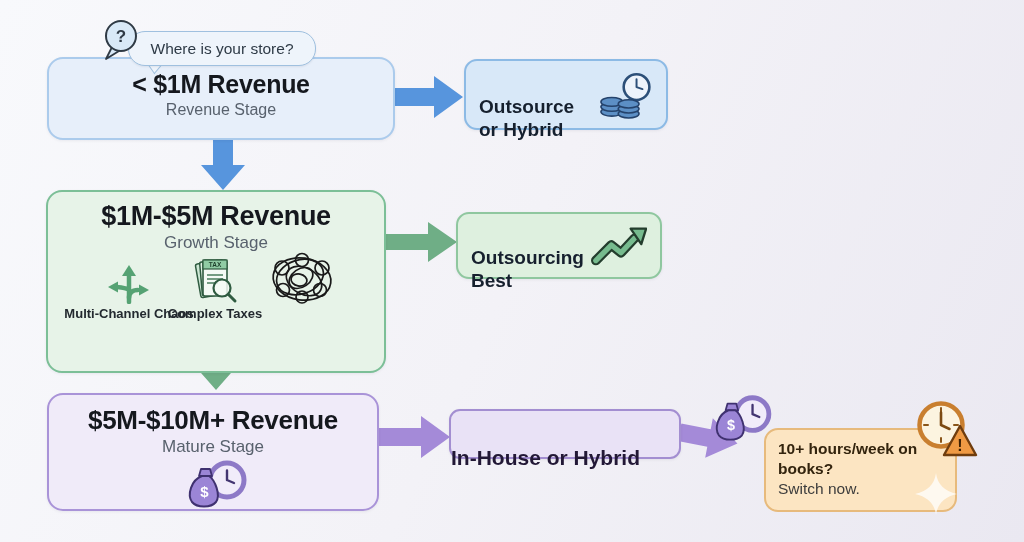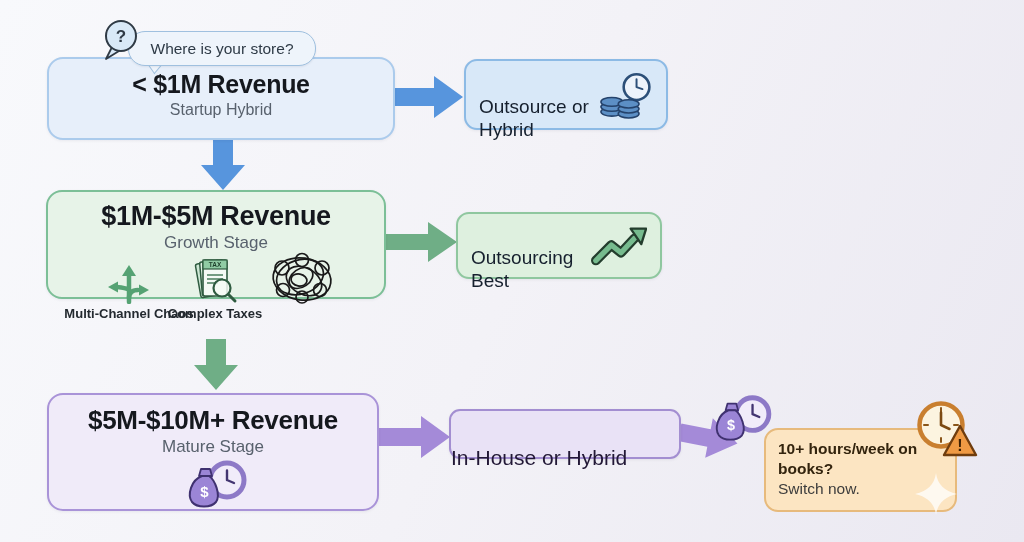--- a/index.html
+++ b/index.html
@@ -13,21 +13,21 @@
   .stage{text-align:center;}
   .stage-title{font-weight:700;color:#15181e;letter-spacing:-.3px;}
   .stage-sub{color:#58616d;}
   .blue-stage{background:#e7effa;border:2px solid #abcbec;}
   .green-stage{background:#e7f3e8;border:2.5px solid #7cbf97;}
   .purple-stage{background:#f0ebf9;border:2px solid #a993d8;}
   .blue-result{background:#d8e8f8;border:2px solid #8cbae5;border-radius:13px;}
   .green-result{background:#def0df;border:2px solid #8fc79f;border-radius:13px;}
   .purple-result{background:#e9e2f6;border:2px solid #a38ed1;border-radius:11px;}
   .result-flex{display:flex;align-items:center;justify-content:space-between;padding:0 13px;}
-  .result-label{font-weight:400;font-size:19px;line-height:1.2;color:#16202e;margin-top:48px;}
+  .result-label{font-weight:700;font-size:19px;line-height:1.2;color:#16202e;margin-top:48px;}
   .arrow{position:absolute;z-index:1;}
   .bubble{
     position:absolute;left:128px;top:31px;width:186px;height:33px;z-index:6;
     background:#eef4fb;border:1.5px solid #9fc0df;border-radius:17px;
     display:flex;align-items:center;justify-content:center;
     font-size:15.5px;color:#2e3a46;box-shadow:0 1px 2px rgba(40,40,70,.08);
   }
   .bubble-tail{
     position:absolute;left:148px;top:56px;width:13px;height:13px;z-index:5;
     background:#eef4fb;border-right:1.5px solid #9fc0df;border-bottom:1.5px solid #9fc0df;
@@ -72,40 +72,40 @@
     <circle cx="22" cy="19" r="15" fill="#d9e9f7" stroke="#2f3a45" stroke-width="2"></circle>
     <text x="22" y="25" text-anchor="middle" font-size="17" font-weight="700" fill="#2f3a45">?</text>
   </svg>
   <div class="bubble">
     <span>Where is your store?</span>
   </div>
   <div class="bubble-tail"></div>
 
   <div class="box stage blue-stage" style="left:47px;top:57px;width:348px;height:83px;">
     <div class="stage-title" style="font-size:25px;margin-top:11px">&lt; $1M Revenue</div>
-    <div class="stage-sub" style="font-size:16px;margin-top:2px">Startup Hybrid</div>
+    <div class="stage-sub" style="font-size:16px;margin-top:2px">Revenue Stage</div>
   </div>
 
   <div class="box blue-result result-flex" style="left:464px;top:59px;width:204px;height:71px;">
     <div class="result-label" style="width:118px">Outsource or Hybrid</div>
     <svg width="58" height="50" viewBox="0 0 58 50">
       <circle cx="41" cy="17" r="13" fill="#edf3fb" stroke="#2c4f78" stroke-width="2.6"></circle>
       <path d="M41 17 V9 M41 17 L47 19" stroke="#2c4f78" stroke-width="2" stroke-linecap="round" fill="none"></path>
       <g stroke="#24426b" stroke-width="1.6" fill="#5c8fc5">
         <ellipse cx="16" cy="42" rx="11" ry="4.4"></ellipse>
           <ellipse cx="16" cy="37" rx="11" ry="4.4"></ellipse>
           <ellipse cx="16" cy="32" rx="11" ry="4.4"></ellipse>
         <ellipse cx="33" cy="44" rx="10.5" ry="4.2"></ellipse>
           <ellipse cx="33" cy="39" rx="10.5" ry="4.2"></ellipse>
           <ellipse cx="33" cy="34" rx="10.5" ry="4.2"></ellipse>
       </g>
     </svg>
   </div>
 
-  <div class="box stage green-stage" style="left:46px;top:190px;width:340px;height:109px;">
+  <div class="box stage green-stage" style="left:46px;top:190px;width:340px;height:183px;">
     <div class="stage-title" style="font-size:27px;margin-top:9px">$1M-$5M Revenue</div>
     <div class="stage-sub" style="font-size:17px;margin-top:1px">Growth Stage</div>
 
     <svg class="abs" style="left:58px;top:70px" width="46" height="42" viewBox="0 0 46 42">
       <g stroke="#55a273" stroke-width="4.5" fill="none" stroke-linecap="round">
         <path d="M23 40 V13"></path>
         <path d="M22 27 C18 26 14 25 11 25"></path>
         <path d="M23 36 C23 30 27 28 32 28"></path>
       </g>
       <g fill="#55a273">

